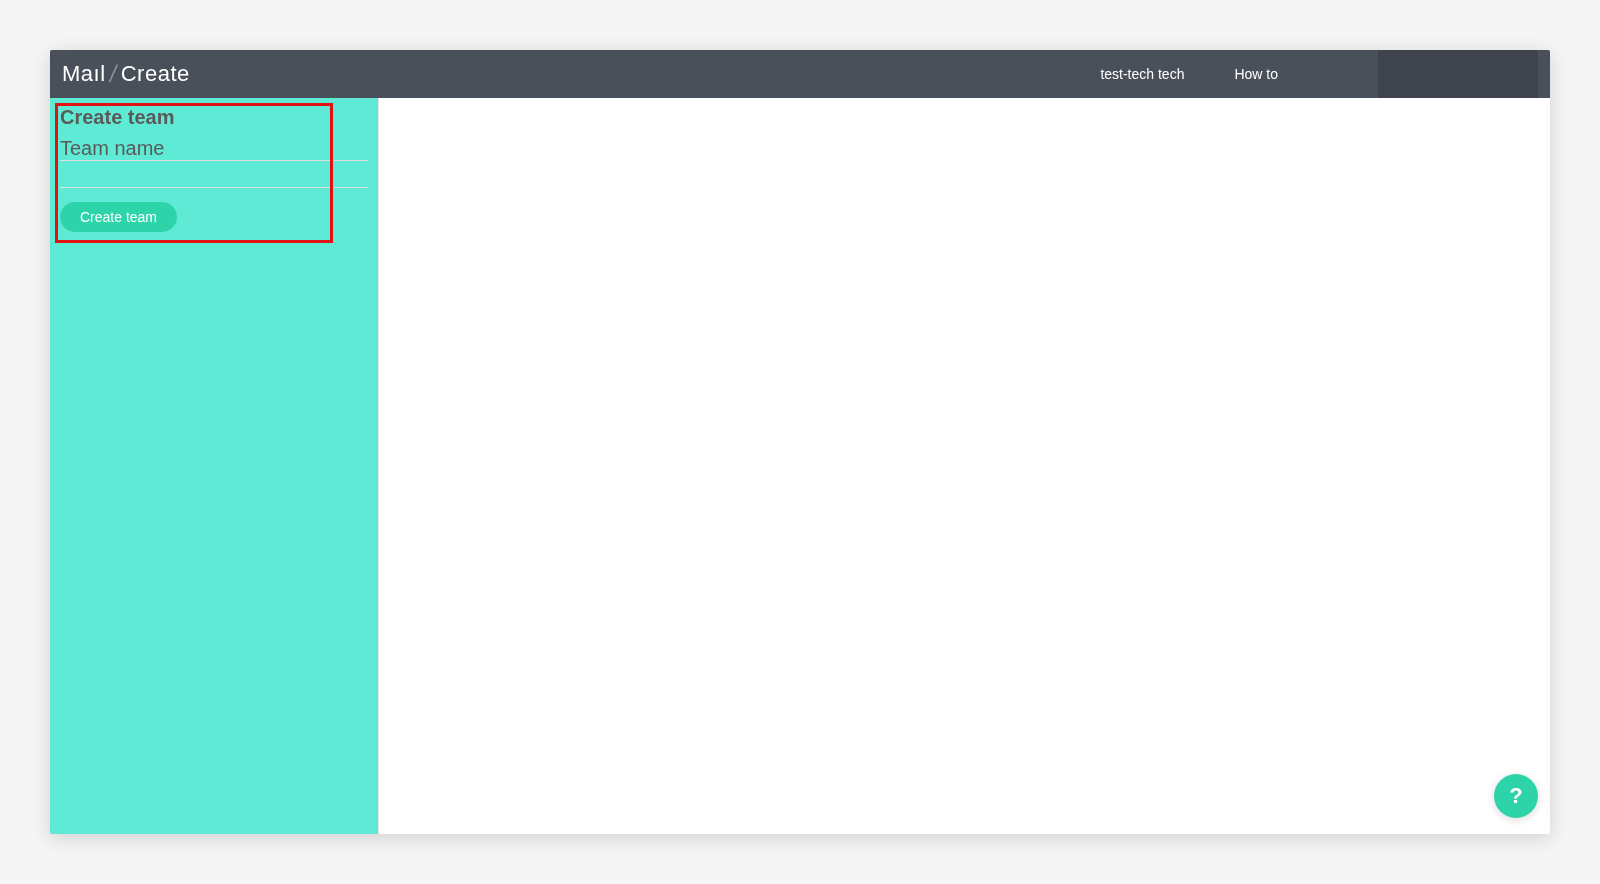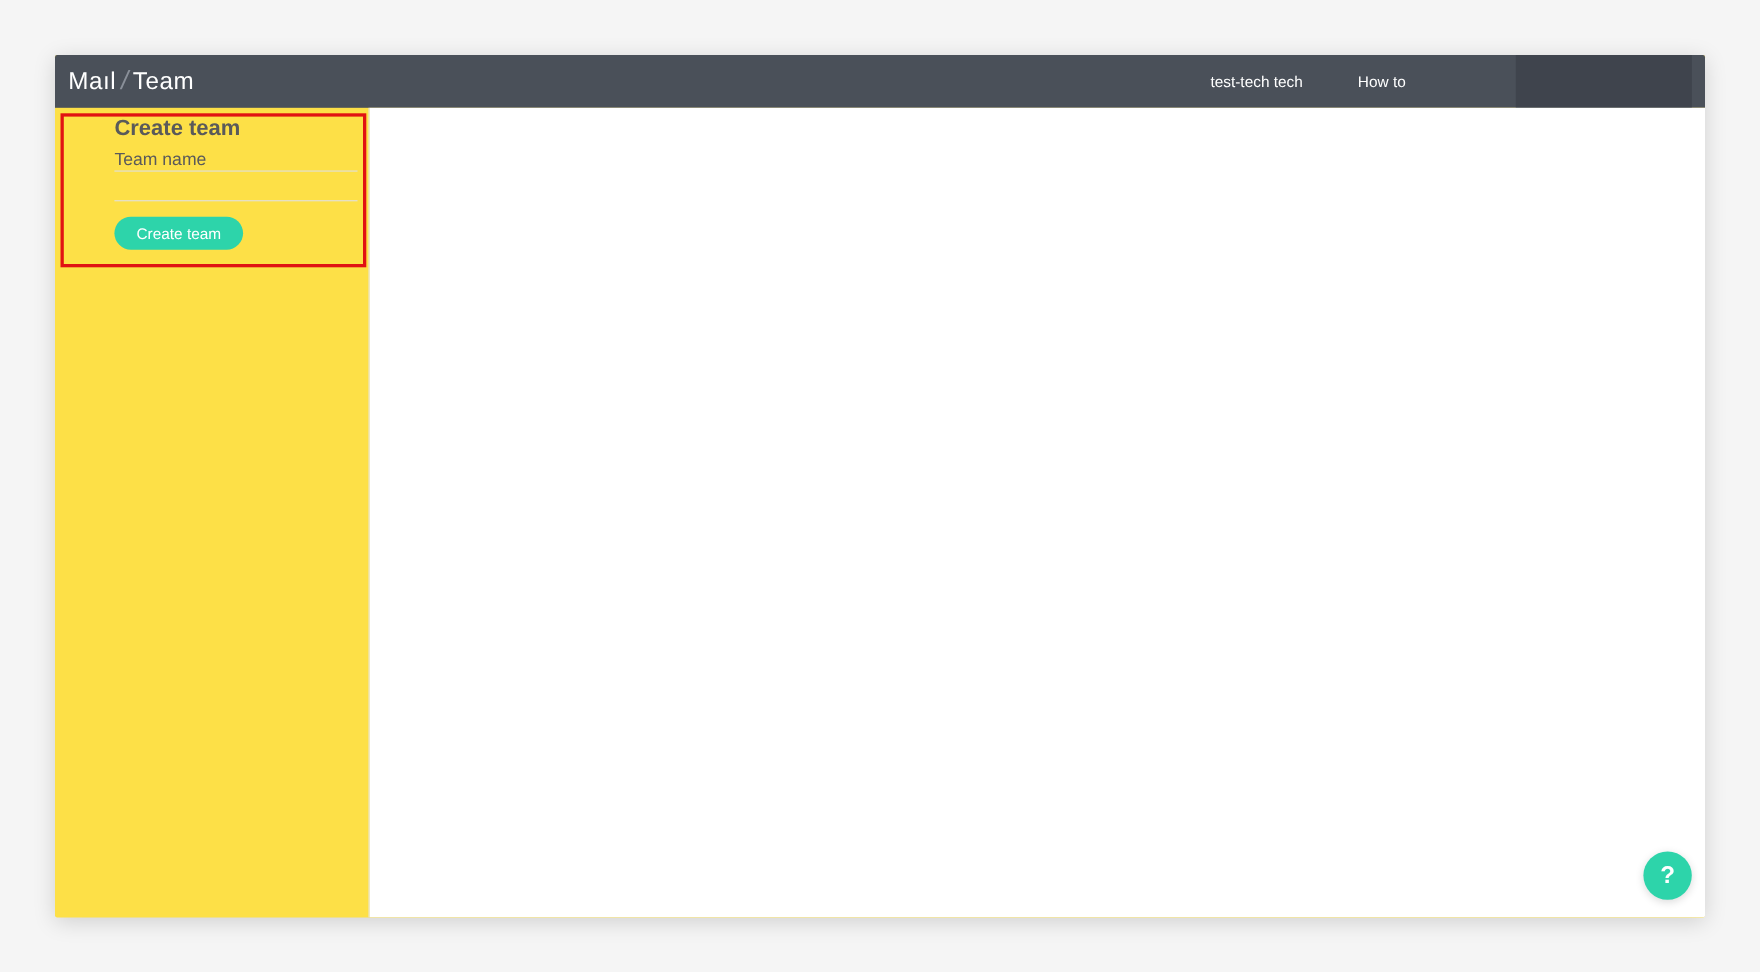--- a/index.html
+++ b/index.html
@@ -11,21 +11,21 @@
       font-family: -apple-system, BlinkMacSystemFont, "Segoe UI", Helvetica, Arial, sans-serif;
       background: #f5f5f5;
       width: 1600px;
       height: 884px;
       padding: 50px;
       position: relative;
     }
     .app-window {
       width: 100%;
       height: 100%;
-      background: #fde047;
+      background: #5eead4;
       box-shadow: 0 4px 20px rgba(0,0,0,0.15);
       border-radius: 2px;
       overflow: hidden;
       position: relative;
     }
     .header {
       background: #4a5059;
       height: 48px;
       display: flex;
       align-items: center;
@@ -71,24 +71,23 @@
     }
     .header-link {
       cursor: pointer;
     }
     .content-area {
       display: flex;
       height: calc(100% - 48px);
       position: relative;
     }
     .sidebar {
-      width: 286px;
+      width: 329px;
       border-right: 1px solid #e5e5e5;
       position: relative;
-      padding-left: 44px;
     }
     .highlight-box {
       position: absolute;
       top: 5px;
       left: 5px;
       width: 278px;
       height: 140px;
       border: 3px solid #e11212;
       pointer-events: none;
       z-index: 10;
@@ -96,21 +95,21 @@
     .create-team-panel {
       padding: 8px 10px;
     }
     .panel-title {
       font-size: 20px;
       font-weight: 600;
       color: #5a5a5a;
       margin-bottom: 8px;
     }
     .field-label {
-      font-size: 16px;
+      font-size: 20px;
       color: #5a5a5a;
       margin-bottom: 0px;
     }
     .team-name-input {
       width: 100%;
       border: none;
       border-top: 1px solid #e0e0e0;
       border-bottom: 1px solid #e0e0e0;
       padding: 6px 0;
       font-size: 14px;
@@ -154,21 +153,21 @@
     }
   </style>
 </head>
 <body>
 
 <div class="app-window">
   <div class="header">
     <div class="logo">
       <span class="logo-mail">Maıl</span>
       <span class="logo-slash">/</span>
-      <span class="logo-debug">Team</span>
+      <span class="logo-debug">Create</span>
     </div>
     <div class="header-right">
       <span class="header-link">test-tech tech</span>
       <span class="header-link">How to</span>
       <div class="header-spacer"></div>
     </div>
   </div>
 
   <div class="content-area">
     <div class="sidebar">

